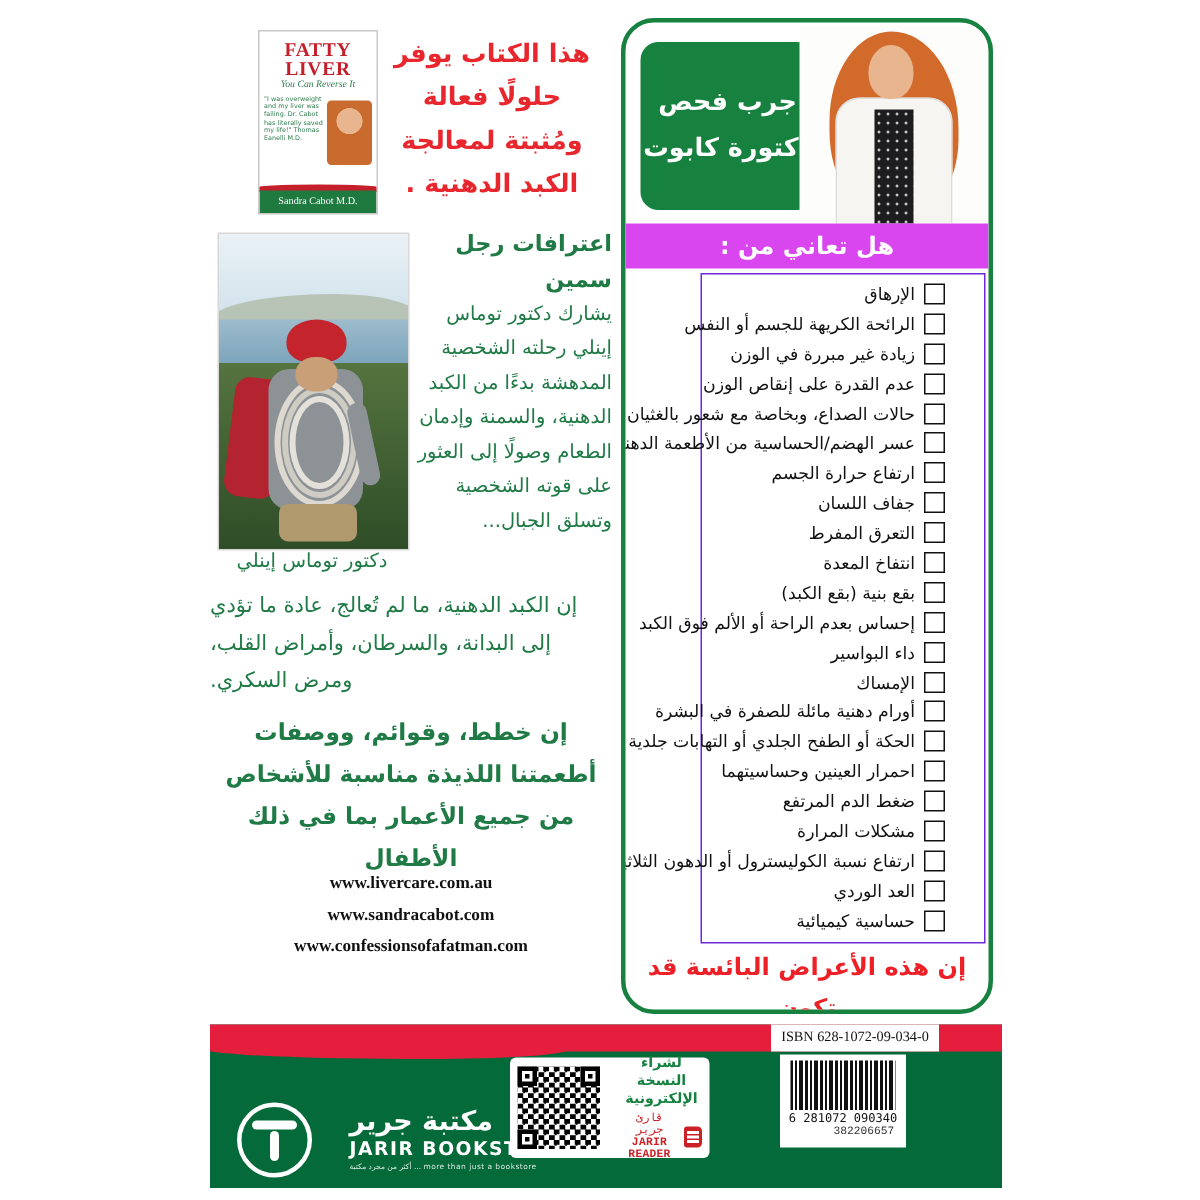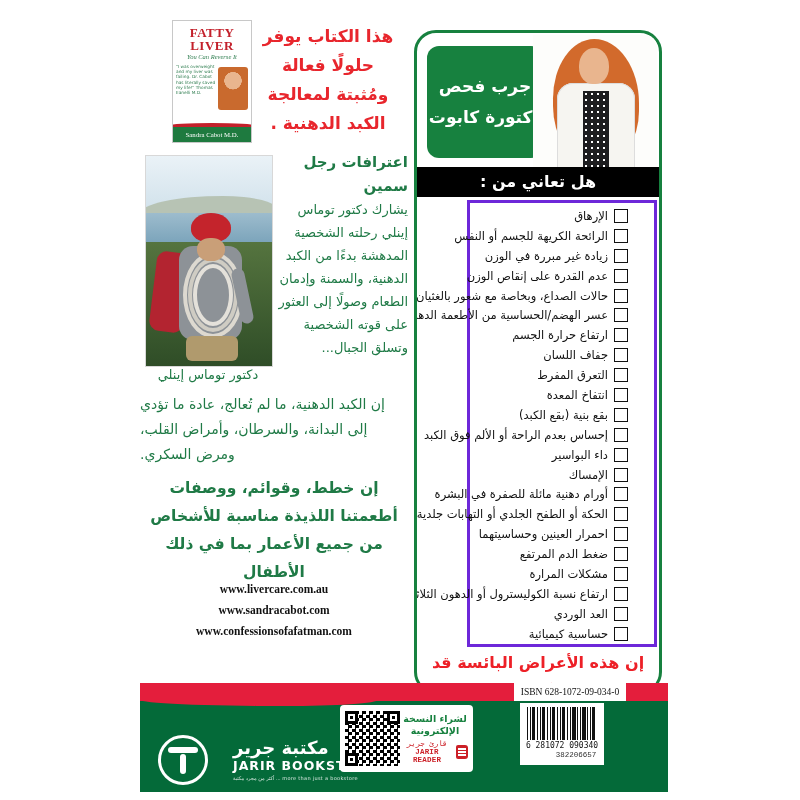--- a/index.html
+++ b/index.html
@@ -54,37 +54,37 @@
 
   .para1{position:absolute;left:140px;top:392px;width:268px;direction:rtl;text-align:left;
          color:#1f7a46;font-size:14px;line-height:25px;}
   .para2{position:absolute;left:140px;top:474px;width:268px;direction:rtl;text-align:center;
          color:#1f7a46;font-size:15.5px;line-height:28px;font-weight:bold;}
   .urls{position:absolute;left:140px;top:579px;width:268px;text-align:center;color:#111;
         font-family:"Liberation Serif",serif;font-size:11.5px;line-height:21px;font-weight:bold;}
   .urls span{display:block;}
 
   
-  .panel{position:absolute;left:414px;top:30px;width:248px;height:664px;background:#fff;
+  .panel{position:absolute;left:414px;top:12px;width:248px;height:664px;background:#fff;
          border:3px solid #17813f;border-radius:22px;box-sizing:border-box;overflow:hidden;}
   .ph-box{position:absolute;left:10px;top:13px;width:116px;height:112px;background:#17813f;
           border-radius:12px;display:flex;flex-direction:column;justify-content:center;
           color:#fff;font-weight:bold;font-size:17px;line-height:31px;text-align:center;direction:rtl;}
   .cabot{position:absolute;right:2px;top:2px;width:124px;height:132px;overflow:hidden;background:#fdfdfb;}
   .cb-hair{position:absolute;left:20px;top:4px;width:86px;height:124px;background:#d26a2c;
            border-radius:48% 52% 42% 46%;}
   .cb-face{position:absolute;left:46px;top:13px;width:30px;height:36px;background:#e9b58e;
            border-radius:50% 50% 46% 46%;}
   .cb-coat{position:absolute;left:24px;top:48px;width:78px;height:86px;background:#f6f5f1;
            border-radius:16px 16px 0 0;box-shadow:inset 0 0 0 1px #ddd;}
   .cb-top{position:absolute;left:50px;top:56px;width:26px;height:78px;background:#1d1d1f;
           background-image:radial-gradient(#fff .8px,transparent .9px);background-size:6px 6px;}
-  .q-bar{position:absolute;left:0;right:0;top:134px;height:30px;background:#000000;color:#fff;
+  .q-bar{position:absolute;left:0;right:0;top:134px;height:30px;background:#d946ef;color:#fff;
          font-weight:bold;font-size:16px;line-height:30px;text-align:center;direction:rtl;}
-  .check-frame{position:absolute;left:2px;right:2px;top:167px;height:447px;border:3px solid #6d28d9;
+  .check-frame{position:absolute;left:2px;right:2px;top:167px;height:447px;border:1px solid #6d28d9;
                box-sizing:border-box;padding-top:3px;margin-left:48px;}
   .symptom-row{height:19.9px;display:flex;direction:rtl;align-items:center;
                padding-right:26px;gap:6px;}
   .checkbox{width:12px;height:12px;border:1.5px solid #111;background:#fff;flex:none;}
   .symptom-label{font-size:11.5px;color:#111;white-space:nowrap;}
   .warning{position:absolute;left:0;right:0;top:616px;text-align:center;direction:rtl;
            color:#ed2027;font-weight:bold;font-size:16px;line-height:27px;}
 
   
   .footer{position:absolute;left:140px;top:683px;width:528px;height:109px;background:#046a39;}
@@ -93,21 +93,21 @@
                  border-radius:0 0 45% 70%/0 0 100% 100%;}
   .jarir{position:absolute;left:18px;top:52px;display:flex;align-items:center;gap:25px;color:#fff;}
   .j-emblem{width:44px;height:44px;border:3px solid #fff;border-radius:50%;position:relative;flex:none;}
   .j-emblem::before{content:'';position:absolute;left:7px;right:7px;top:9px;height:6px;background:#fff;border-radius:3px;}
   .j-emblem::after{content:'';position:absolute;left:19px;top:16px;width:6px;height:20px;background:#fff;border-radius:3px;}
   .j-text{line-height:1;}
   .j-ar{font-size:18px;font-weight:bold;direction:rtl;text-align:left;}
   .j-en{font-size:12.5px;letter-spacing:1px;margin-top:3px;font-weight:bold;}
   .j-tag{font-size:5px;opacity:.85;margin-top:3px;letter-spacing:.3px;}
   .qrbox{position:absolute;left:200px;top:22px;width:133px;height:67px;background:#fff;border-radius:4px;
-         display:flex;align-items:center;padding:16px 5px;box-sizing:border-box;gap:2px;justify-content:flex-end;}
+         display:flex;align-items:center;padding:16px 5px;box-sizing:border-box;gap:14px;justify-content:flex-end;}
   .qr{width:55px;height:55px;background:#fff;position:relative;flex:none;
       background-image:repeating-conic-gradient(#000 0% 25%,#fff 0% 50%);background-size:7px 7px;}
   .qr i{position:absolute;width:13px;height:13px;background:#fff;border:3px solid #000;box-sizing:border-box;}
   .qr i::after{content:'';position:absolute;left:2px;top:2px;width:3px;height:3px;background:#000;}
   .qr .f1{left:0;top:0;} .qr .f2{right:0;top:0;} .qr .f3{left:0;bottom:0;}
   .qr-text{flex:1;text-align:center;}
   .qr-green{color:#17813f;font-weight:bold;font-size:9.5px;line-height:12px;direction:rtl;}
   .reader{display:flex;align-items:center;justify-content:center;gap:4px;margin-top:3px;direction:rtl;font-family:Liberation Mono, monospace;}
   .book-icon{width:12px;height:14px;background:#cc2027;border-radius:2px 3px 3px 2px;position:relative;flex:none;}
   .book-icon::after{content:'';position:absolute;left:2px;top:3px;right:2px;height:1.5px;background:#fff;

